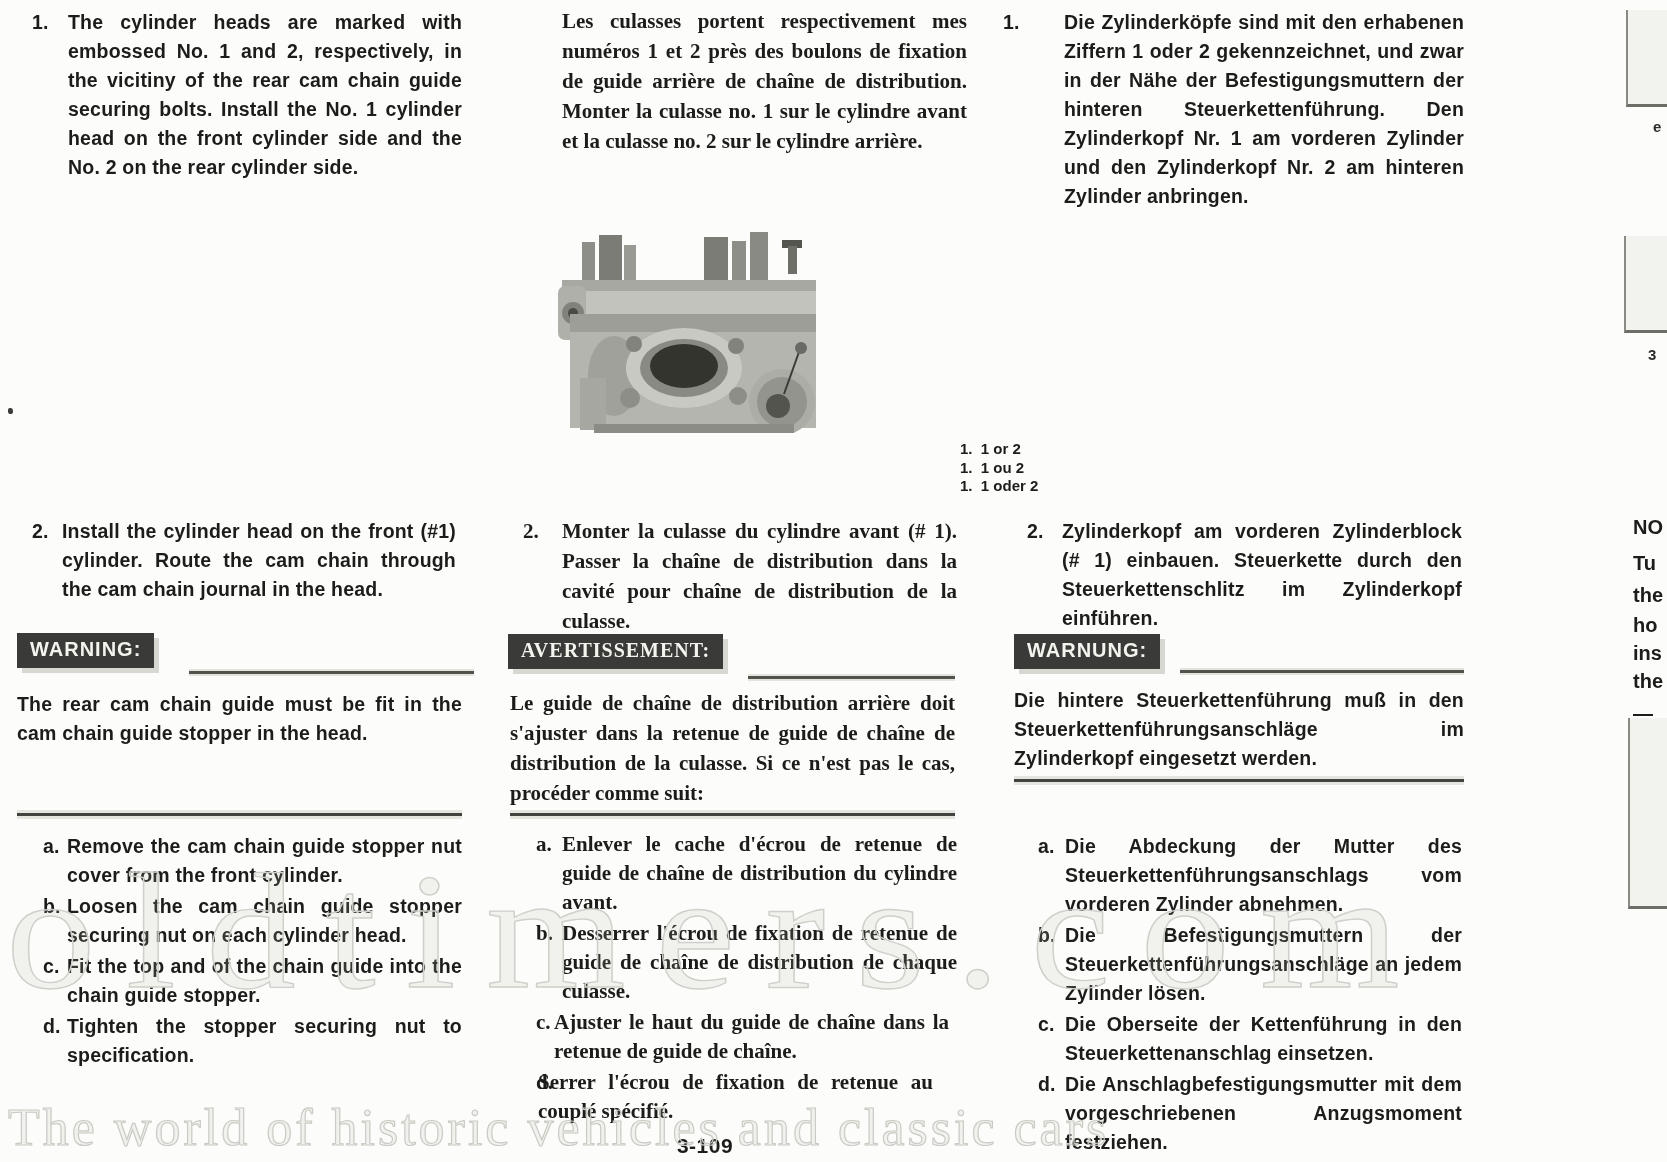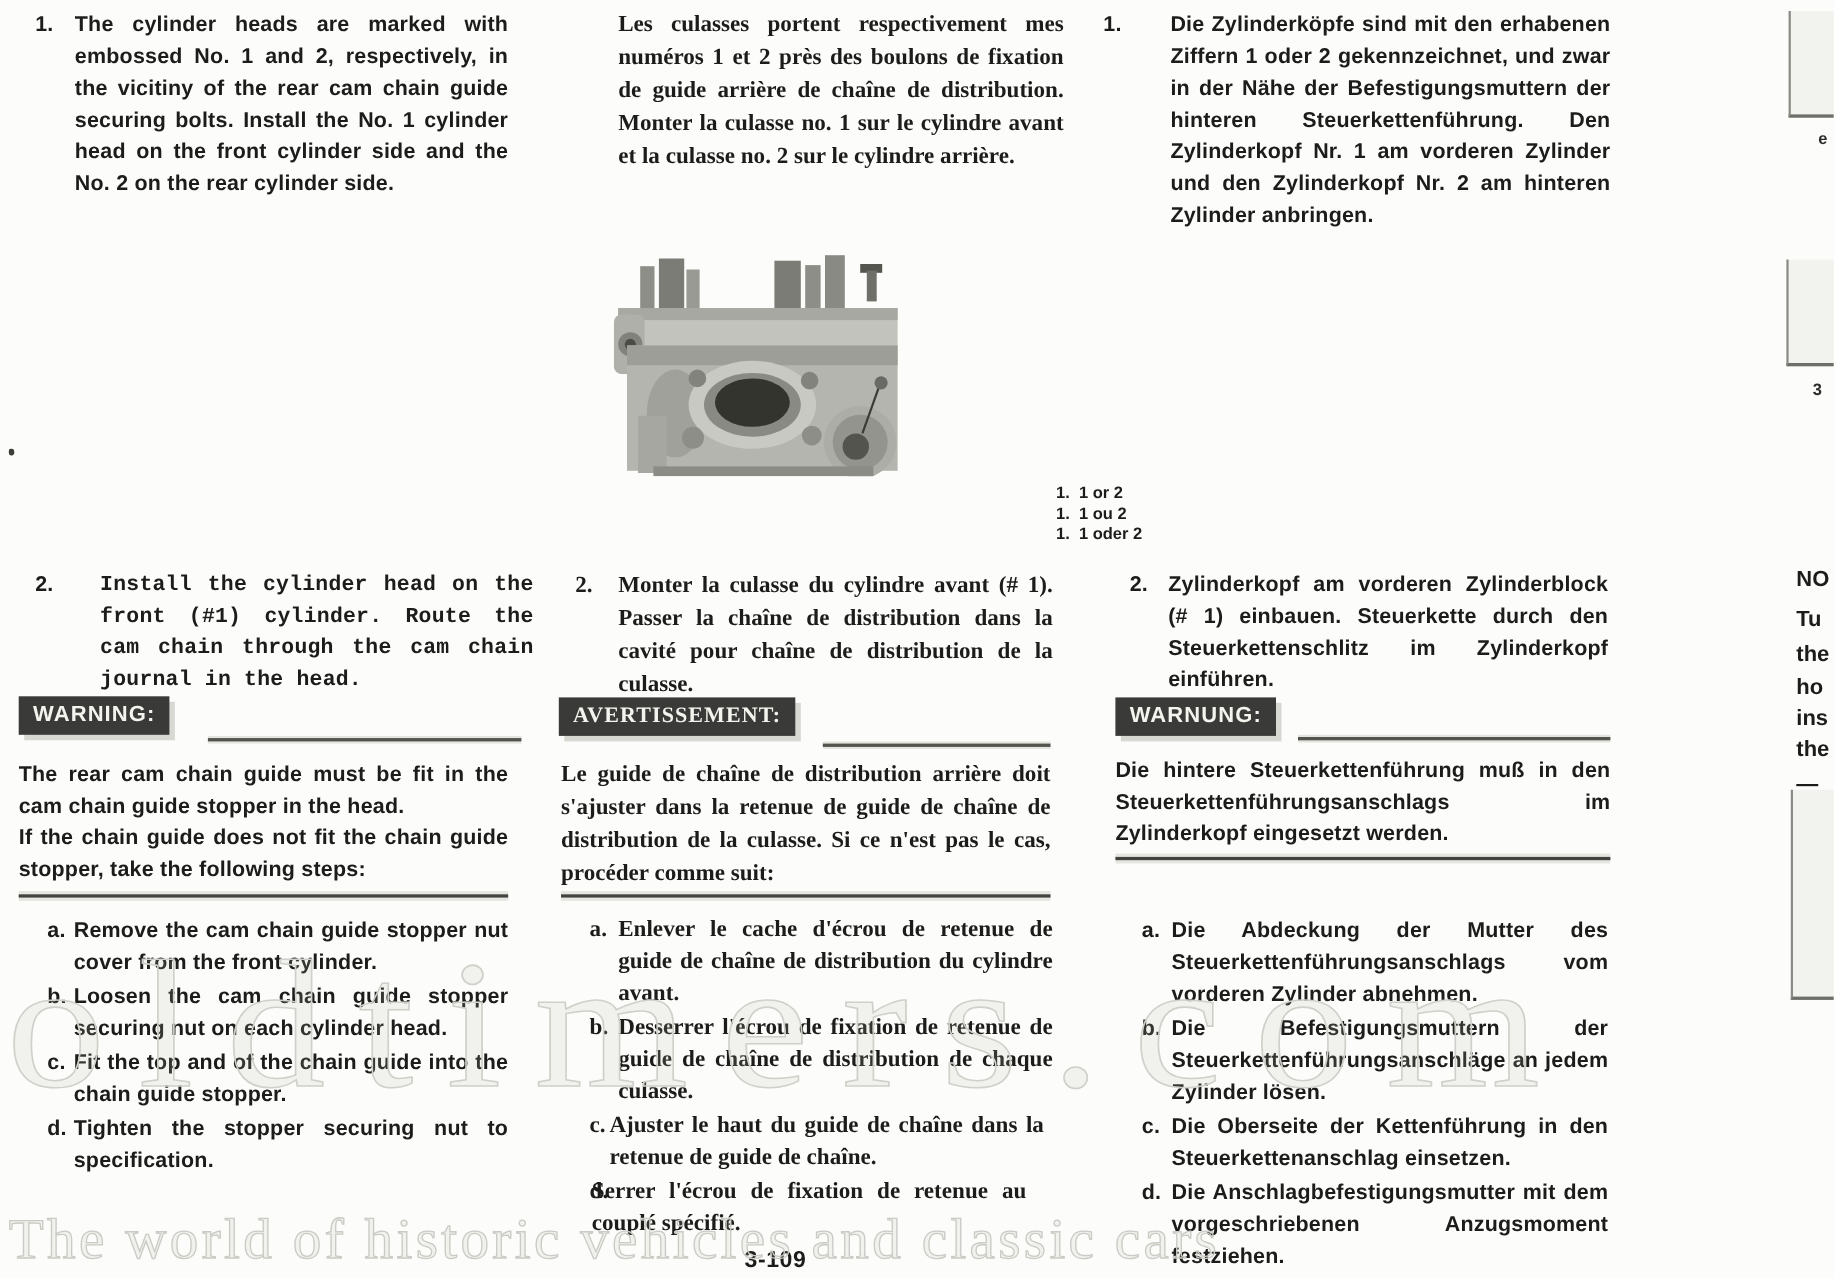--- a/index.html
+++ b/index.html
@@ -52,26 +52,25 @@
 </head>
 <body>
 
 <div class="col" style="left:17px;width:445px;">
   <div class="item sans" style="top:8px;left:0;width:445px;">
     <span class="num" style="left:15px;">1.</span>
     <div class="itxt" style="margin-left:51px;width:394px;">The cylinder heads are marked with embossed No. 1 and 2, respectively, in the vicitiny of the rear cam chain guide securing bolts. Install the No. 1 cylinder head on the front cylinder side and the No. 2 on the rear cylinder side.</div>
   </div>
   <div class="item sans" style="top:517px;left:0;width:445px;">
     <span class="num" style="left:15px;">2.</span>
-    <div class="itxt" style="margin-left:74px;width:394px;font-family:Liberation Mono, monospace;">Install the cylinder head on the front (#1) cylinder. Route the cam chain through the cam chain journal in the head.</div>
+    <div class="itxt" style="margin-left:45px;width:394px;">Install the cylinder head on the front (#1) cylinder. Route the cam chain through the cam chain journal in the head.</div>
   </div>
   <div class="badge" style="left:0;top:633px;">WARNING:</div>
   <div class="hline" style="left:172px;top:671px;width:285px;"></div>
   <div class="warn-p sans" style="top:690px;left:0;width:445px;">The rear cam chain guide must be fit in the cam chain guide stopper in the head.</div>
-  <div class="warn-p sans" style="top:747px;left:0;width:445px;">If the chain guide does not fit the chain guide stopper, take the following steps:</div>
   <div class="rule" style="left:0;top:813px;width:445px;"></div>
   <div class="steps sans" style="top:832px;left:0;width:445px;">
     <div class="step">
       <span class="slabel" style="left:26px;">a.</span>
       <div class="stext" style="margin-left:50px;width:395px;">Remove the cam chain guide stopper nut cover from the front cylinder.</div>
     </div>
     <div class="step">
       <span class="slabel" style="left:26px;">b.</span>
       <div class="stext" style="margin-left:50px;width:395px;">Loosen the cam chain guide stopper securing nut on each cylinder head.</div>
     </div>
@@ -122,21 +121,21 @@
   <div class="item sans" style="top:8px;left:0;width:452px;">
     <span class="num" style="left:-9px;">1.</span>
     <div class="itxt" style="margin-left:52px;width:400px;">Die Zylinderköpfe sind mit den erhabenen Ziffern 1 oder 2 gekennzeichnet, und zwar in der Nähe der Befestigungsmuttern der hinteren Steuerkettenführung. Den Zylinderkopf Nr. 1 am vorderen Zylinder und den Zylinderkopf Nr. 2 am hinteren Zylinder anbringen.</div>
   </div>
   <div class="item sans" style="top:517px;left:0;width:452px;">
     <span class="num" style="left:15px;">2.</span>
     <div class="itxt" style="margin-left:50px;width:400px;">Zylinderkopf am vorderen Zylinderblock (# 1) einbauen. Steuerkette durch den Steuerkettenschlitz im Zylinderkopf einführen.</div>
   </div>
   <div class="badge" style="left:2px;top:634px;">WARNUNG:</div>
   <div class="hline" style="left:168px;top:670px;width:284px;"></div>
-  <div class="warn-p sans" style="top:686px;left:2px;width:450px;">Die hintere Steuerkettenführung muß in den Steuerkettenführungsanschlags im Zylinderkopf eingesetzt werden.</div>
+  <div class="warn-p sans" style="top:686px;left:2px;width:450px;">Die hintere Steuerkettenführung muß in den Steuerkettenführungsanschläge im Zylinderkopf eingesetzt werden.</div>
   <div class="rule" style="left:2px;top:779px;width:450px;"></div>
   <div class="steps sans" style="top:832px;left:0;width:452px;">
     <div class="step">
       <span class="slabel" style="left:26px;">a.</span>
       <div class="stext" style="margin-left:53px;width:397px;">Die Abdeckung der Mutter des Steuerkettenführungsanschlags vom vorderen Zylinder abnehmen.</div>
     </div>
     <div class="step">
       <span class="slabel" style="left:26px;">b.</span>
       <div class="stext" style="margin-left:53px;width:397px;">Die Befestigungsmuttern der Steuerkettenführungsanschläge an jedem Zylinder lösen.</div>
     </div>

